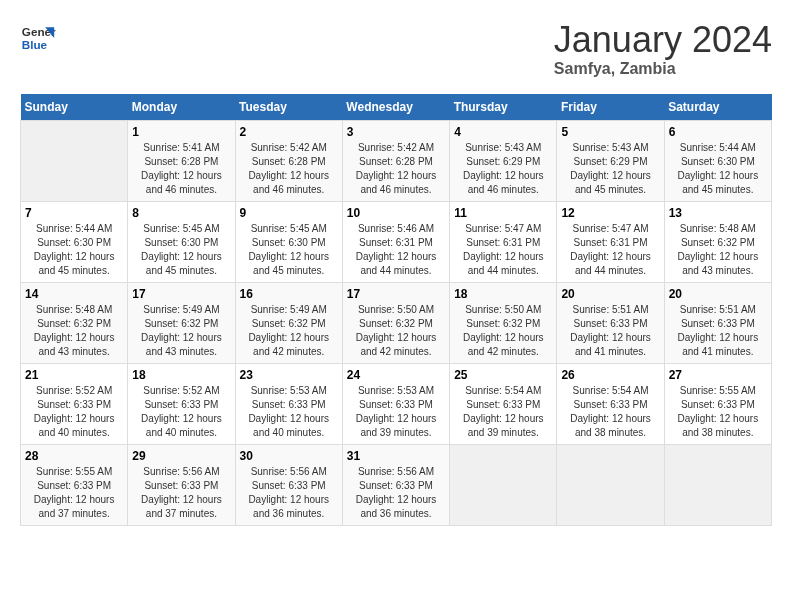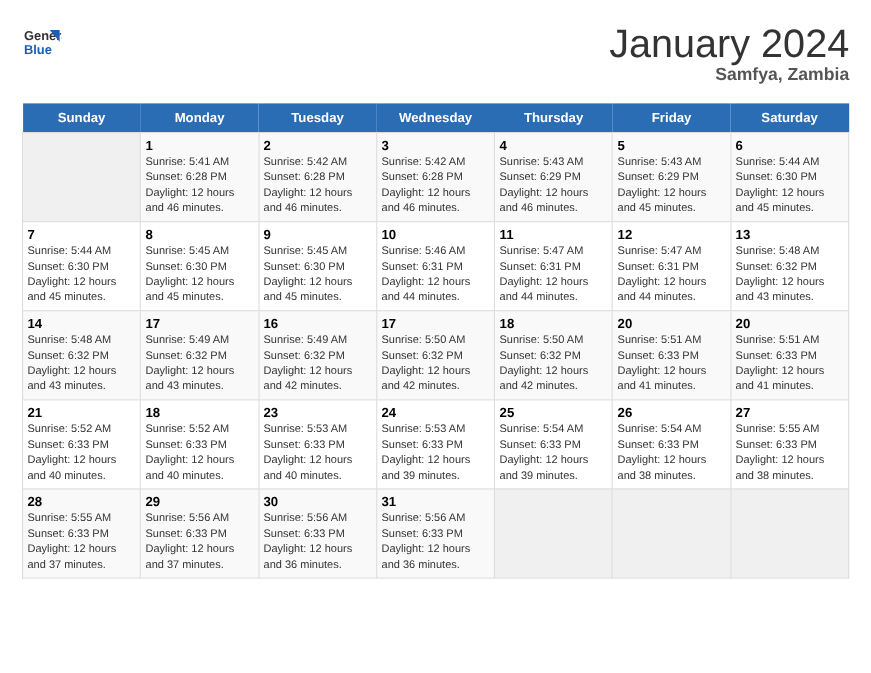--- a/index.html
+++ b/index.html
@@ -19,21 +19,21 @@
     .logo {
       display: flex;
       align-items: center;
       gap: 4px;
     }
     .logo-icon {
       width: 36px;
       height: 36px;
     }
     .title-block {
-      text-align: right;
+      text-align: left;
     }
     .month-title {
       font-size: 36px;
       font-weight: 300;
       color: #333;
       line-height: 1.1;
     }
     .subtitle {
       font-size: 16px;
       color: #555;
@@ -41,21 +41,21 @@
     }
     table {
       width: 100%;
       border-collapse: collapse;
       font-size: 11px;
     }
     thead th {
       background-color: #2a6db5;
       color: #fff;
       padding: 6px 4px;
-      text-align: center;
+      text-align: left;
       font-size: 12px;
       font-weight: bold;
     }
     tbody td {
       vertical-align: top;
       padding: 4px;
       border: 1px solid #ddd;
       width: calc(100% / 7);
       min-height: 80px;
     }
@@ -68,20 +68,21 @@
     .day-number {
       font-weight: bold;
       font-size: 12px;
       display: block;
       margin-bottom: 2px;
     }
     .day-info {
       font-size: 10px;
       color: #333;
       line-height: 1.4;
+      text-align: center;
     }
     .empty-cell {
       background-color: #f0f0f0 !important;
     }
   </style>
 </head>
 <body>
 
 <div class="header">
   <div class="logo">

